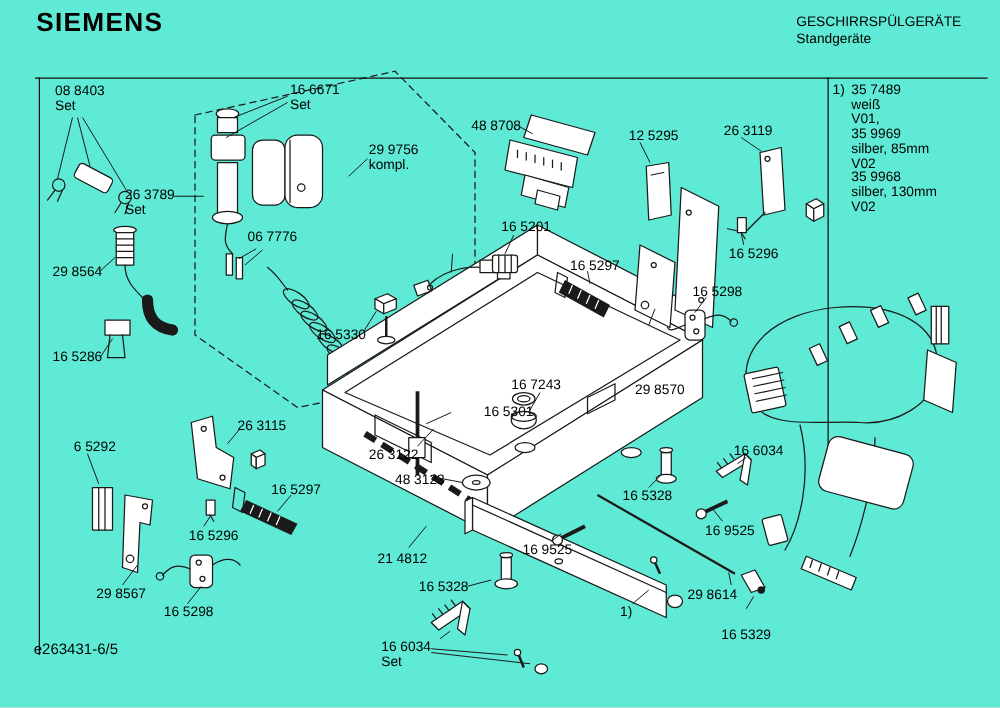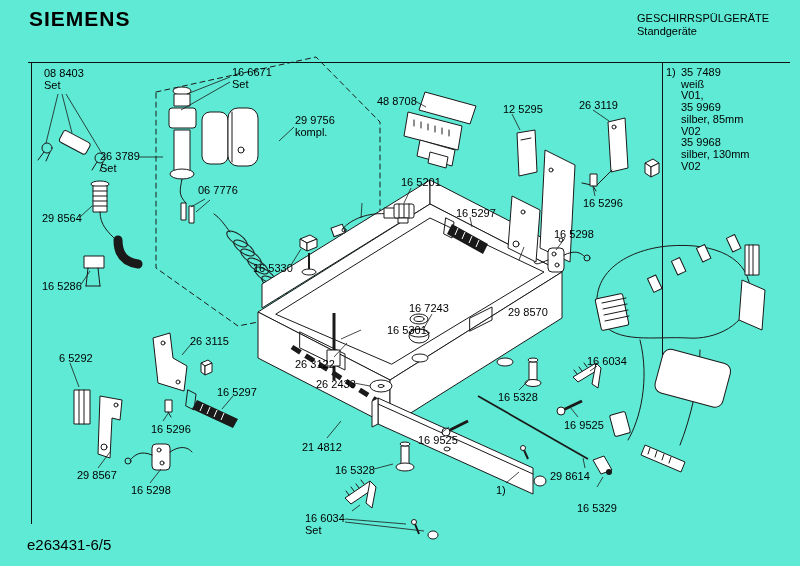--- a/index.html
+++ b/index.html
@@ -7,21 +7,21 @@
         font-family:"Liberation Sans","DejaVu Sans",sans-serif;color:#000;}
   .brand{position:absolute;left:29px;top:7px;font-size:21px;font-weight:bold;letter-spacing:1px;}
   .models{position:absolute;left:163px;top:12px;font-size:11px;line-height:13px;}
   .category{position:absolute;left:637px;top:12px;font-size:11px;line-height:13px;}
   .hrule{position:absolute;left:28px;top:62px;width:762px;height:1px;background:#111;}
   .lrule{position:absolute;left:31px;top:62px;width:1px;height:462px;background:#111;}
   .legrule{position:absolute;left:662px;top:62px;width:1px;height:308px;background:#111;}
   .legend{position:absolute;left:666px;top:67px;font-size:11px;line-height:11.7px;}
   .legend .marker{position:absolute;left:0;top:0;}
   .legend .lines{position:absolute;left:15px;top:0;white-space:nowrap;}
-  .footer{position:absolute;left:27px;top:536px;font-size:15px;}
+  .footer{position:absolute;left:27px;top:512px;font-size:12px;}
   svg.art{position:absolute;left:0;top:0;}
   .s{stroke:#1a1a1a;fill:none;stroke-width:1;stroke-linejoin:round;stroke-linecap:round;}
   .w{stroke:#1a1a1a;fill:#fff;stroke-width:1;stroke-linejoin:round;}
   .d{fill:#1a1a1a;stroke:none;}
   .ld{stroke:#1a1a1a;stroke-width:0.8;fill:none;}
   #labels{position:absolute;left:0;top:0;width:800px;height:566px;pointer-events:none;}
   .part-label{position:absolute;font-size:11px;line-height:12px;white-space:nowrap;}
 </style>
 </head>
 <body>
@@ -412,21 +412,21 @@
       <div class="part-label" style="left: 363px; top: 324px; margin-left: 24px;">
         <div>16 5301</div>
       </div>
       <div class="part-label" style="left: 190px; top: 335px;">
         <div>26 3115</div>
       </div>
       <div class="part-label" style="left: 295px; top: 358px;">
         <div>26 3122</div>
       </div>
       <div class="part-label" style="left: 316px; top: 378px;">
-        <div>26 2433</div>
+        <div>48 3123</div>
       </div>
       <div class="part-label" style="left: 217px; top: 386px;">
         <div>16 5297</div>
       </div>
       <div class="part-label" style="left: 302px; top: 441px;">
         <div>21 4812</div>
       </div>
       <div class="part-label" style="left: 335px; top: 464px;">
         <div>16 5328</div>
       </div>

